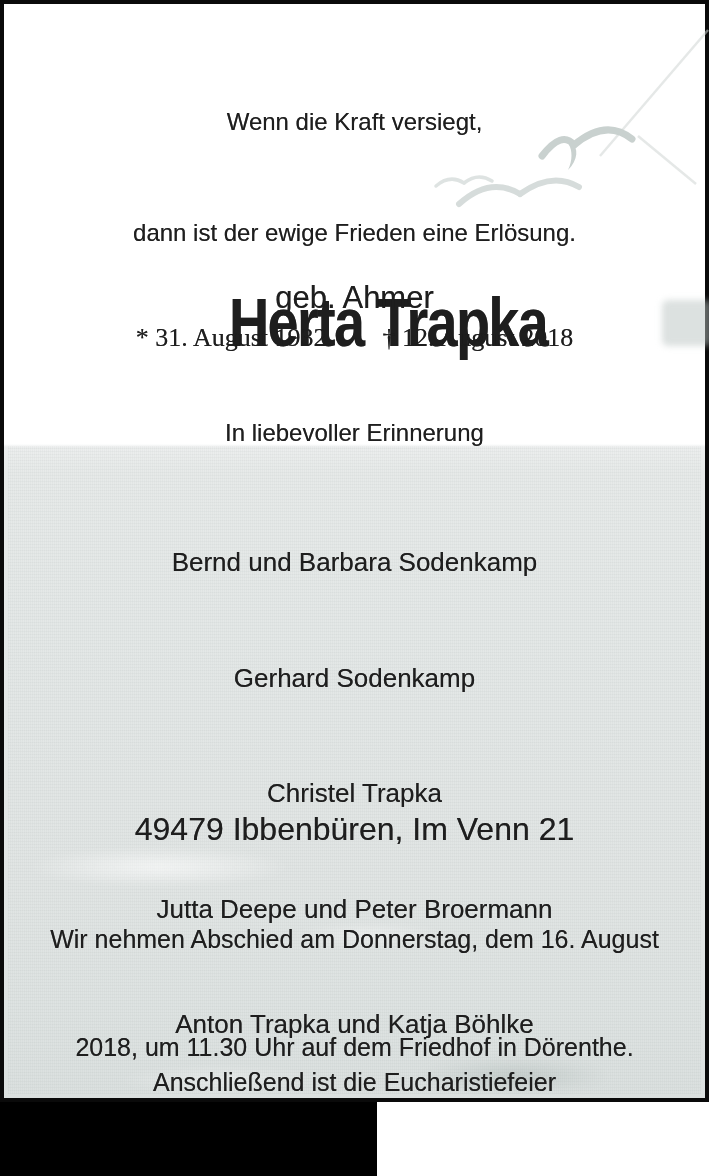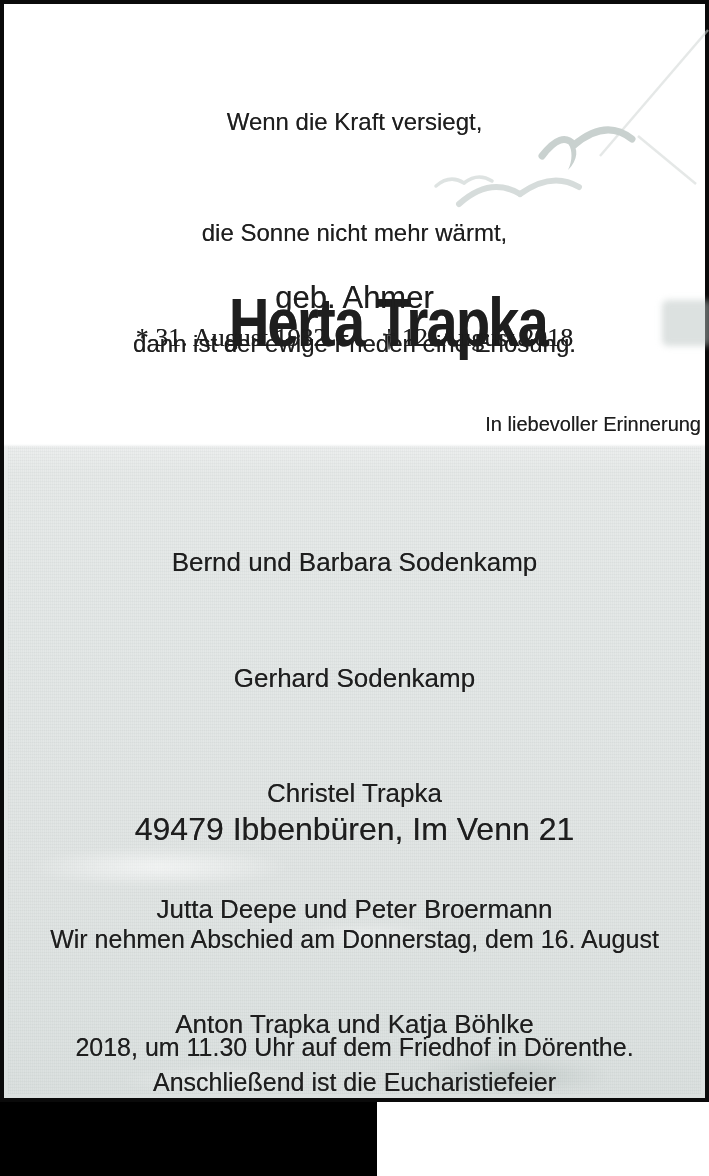--- a/index.html
+++ b/index.html
@@ -42,21 +42,21 @@
   .bird-body{fill:#c9d1cf;stroke:none;}
   .scratch{stroke:#cfd6d4;stroke-width:2.5;fill:none;opacity:0.55;}
 
   
   .txt{position:absolute;left:8px;right:8px;text-align:center;white-space:pre;}
   .verse{top:29px;font-size:24px;line-height:37px;}
   .deceased-name{top:211px;font-size:68px;line-height:74px;letter-spacing:-2px;font-weight:700;}
   .deceased-name .squeeze{display:inline-block;transform:scaleX(0.82);transform-origin:50% 50%;}
   .maiden{top:283px;font-size:31px;line-height:30px;}
   .dates{top:321px;font-size:26px;line-height:33px;display:flex;justify-content:center;gap:56px;font-family:Liberation Serif, serif;}
-  .remembrance{top:409px;font-size:20px;line-height:30px;text-align:right;}
+  .remembrance{top:418px;font-size:24px;line-height:30px;}
   .mourners{top:466px;font-size:26px;line-height:38.5px;}
   .address{top:813px;font-size:32px;line-height:32px;}
   .funeral{top:849px;font-size:25px;line-height:36px;}
   .service{top:992px;font-size:25px;line-height:36px;}
   .txt, .dates span{text-shadow:0 0 0.5px rgba(25,25,25,0.65);}
 
   
   .bottom-crop-block{position:absolute;left:0;top:1102px;width:377px;height:74px;background:#000000;}
 </style>
 </head>
@@ -89,21 +89,20 @@
     <div class="paper-noise"></div>
     <div class="smudge smudge-right-patch"></div>
     <div class="smudge smudge-left-streak"></div>
     <div class="smudge smudge-mid-streak"></div>
     <div class="smudge smudge-bottom-dark"></div>
     <div class="smudge smudge-bottom-light"></div>
   </div>
 
   <div class="txt verse">
     <div>Wenn die Kraft versiegt,</div>
-    <div>die Sonne nicht mehr wärmt,</div>
     <div>dann ist der ewige Frieden eine Erlösung.</div>
   </div>
 
   <div class="txt deceased-name">
     <span class="squeeze">Herta Trapka</span>
   </div>
 
   <div class="txt maiden">geb. Ahmer</div>
 
   <div class="txt dates">

